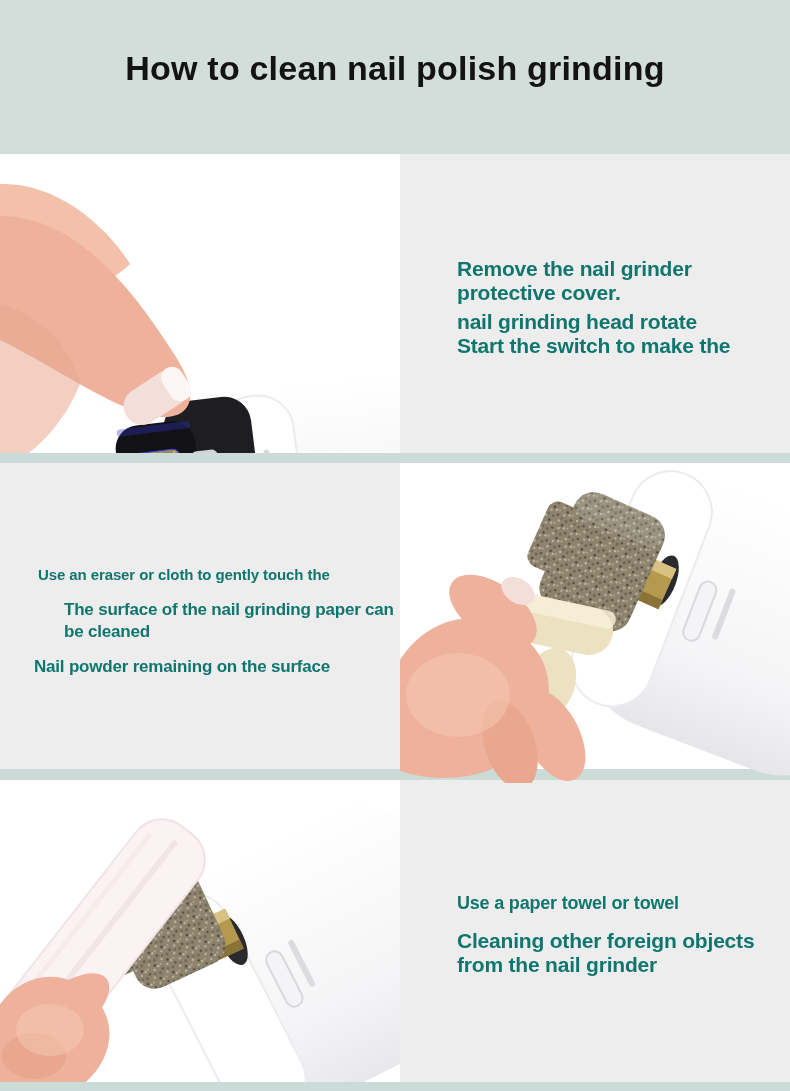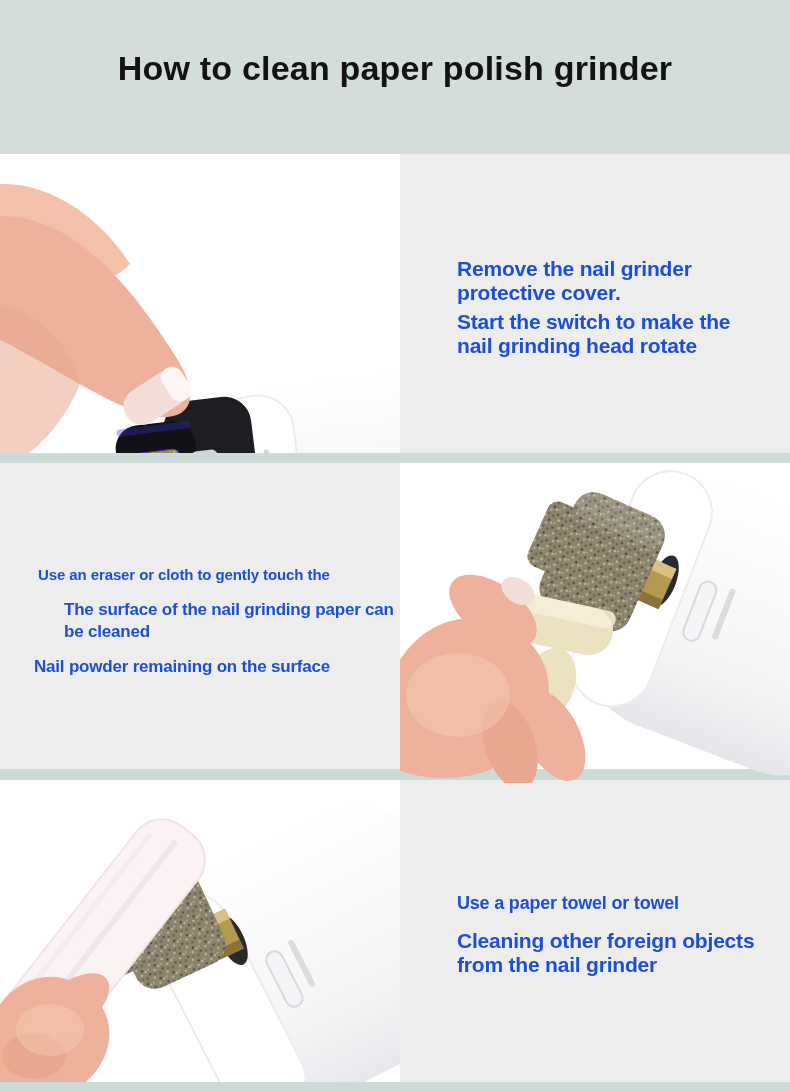--- a/index.html
+++ b/index.html
@@ -25,42 +25,42 @@
   .photo{position:absolute;top:0;height:100%;background:#ffffff;}
   .photo svg{display:block;}
   .photo-left{left:0;width:400px;}
   .photo-right{left:400px;width:390px;}
   .photo-overflow{height:320px;}
 
   .panel{position:absolute;top:0;height:100%;background:#ededee;}
   .panel-right{left:400px;width:390px;}
   .panel-left{left:0;width:400px;}
 
-  .textblock{color:#1d4ed8;font-weight:bold;}
+  .textblock{color:#0f766e;font-weight:bold;}
   .tb-1{padding:103px 0 0 57px;}
   .tb-2{padding:103px 0 0 0;}
   .tb-3{padding:112px 0 0 57px;}
   .p-xl .ln{font-size:21px;line-height:24px;letter-spacing:-0.2px;}
   .p-lg .ln{font-size:18px;line-height:22px;letter-spacing:-0.2px;}
   .p-md .ln{font-size:17px;line-height:22px;letter-spacing:-0.2px;}
   .p-sm .ln{font-size:15px;line-height:18px;letter-spacing:-0.1px;}
   .gap-5{margin-top:5px;}
   .gap-15{margin-top:15px;}
   .gap-13{margin-top:13px;}
   .ind-38{margin-left:38px;}
   .ind-64{margin-left:64px;}
   .ind-66{margin-left:34px;}
 </style>
 </head>
 <body>
 
 <div class="canvas">
 
   <header class="band band-header">
-    <h1 class="page-title">How to clean paper polish grinder</h1>
+    <h1 class="page-title">How to clean nail polish grinding</h1>
   </header>
 
   <section class="row row-1">
     <div class="photo photo-left">
       <svg width="400" height="299" viewBox="0 0 400 299">
         <defs>
           <linearGradient id="g1" x1="0" y1="0" x2="0" y2="1">
             <stop offset="0" stop-color="#ffffff"></stop>
               <stop offset="0.75" stop-color="#f4f4f6"></stop>
               <stop offset="1" stop-color="#e7e7eb"></stop>
@@ -112,22 +112,22 @@
         </g>
       </svg>
     </div>
     <div class="panel panel-right">
       <div class="textblock tb-1">
         <div class="p-xl">
           <div class="ln">Remove the nail grinder</div>
           <div class="ln">protective cover.</div>
         </div>
         <div class="p-xl gap-5">
+          <div class="ln">nail grinding head rotate</div>
           <div class="ln">Start the switch to make the</div>
-          <div class="ln">nail grinding head rotate</div>
         </div>
       </div>
     </div>
   </section>
 
   <div class="band divider divider-1"></div>
 
   <section class="row row-2">
     <div class="panel panel-left">
       <div class="textblock tb-2">

